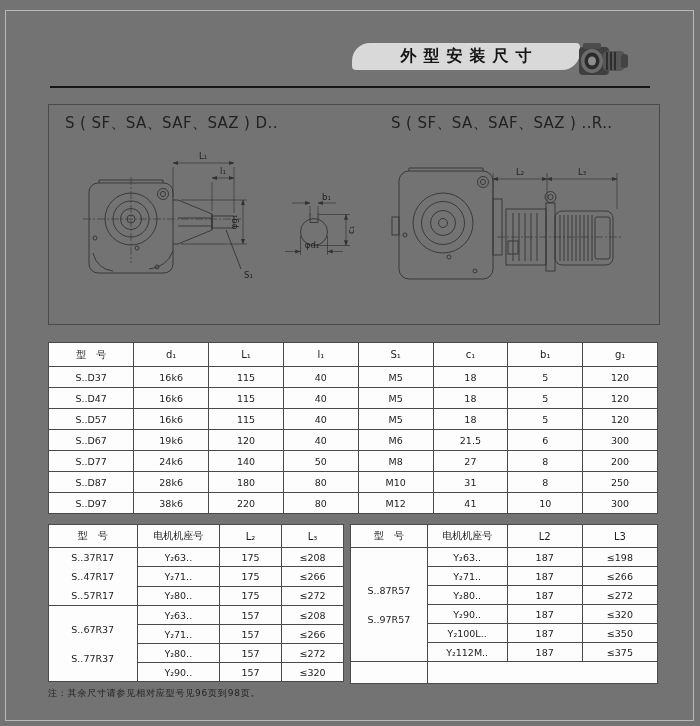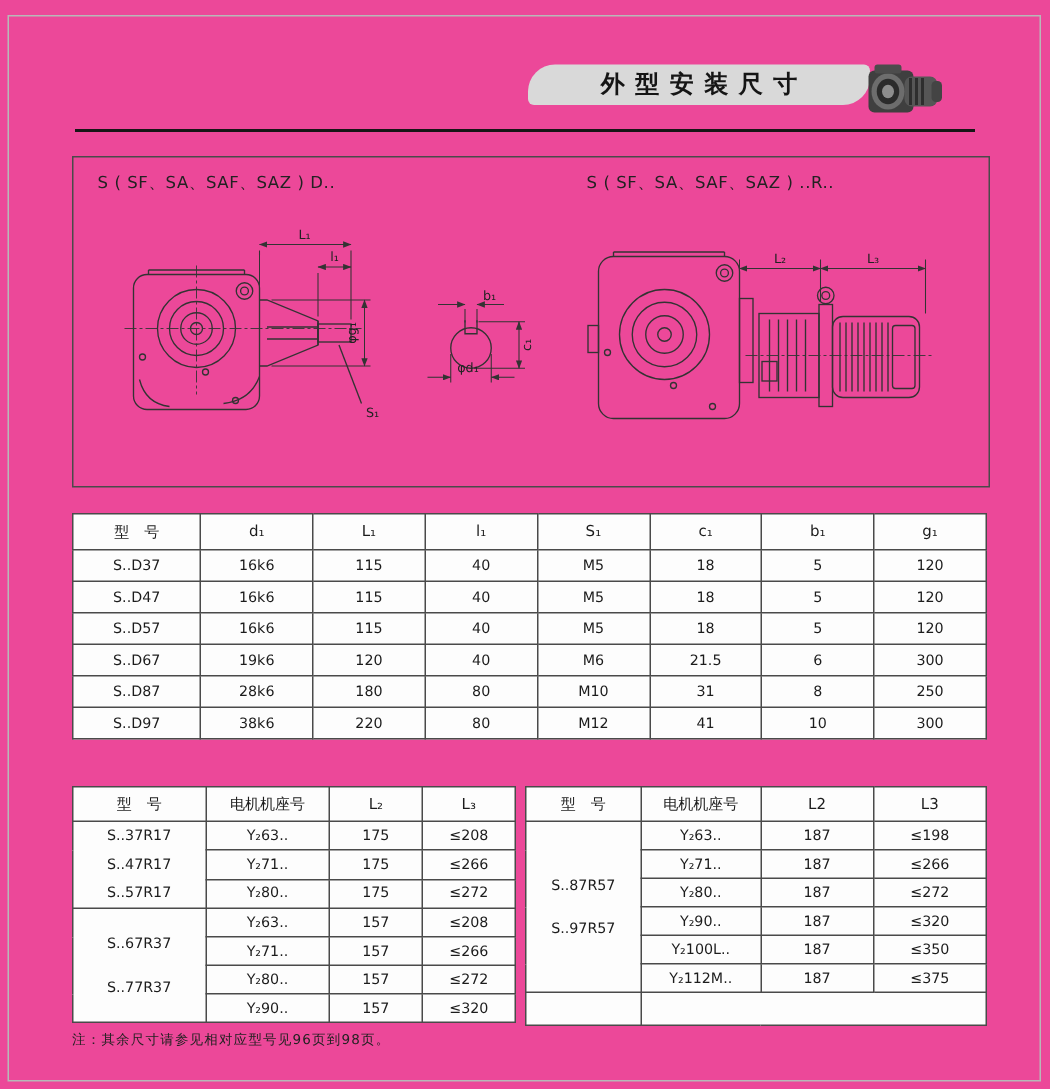--- a/index.html
+++ b/index.html
@@ -1,26 +1,26 @@
 <!DOCTYPE html>
 <html><head>
 <meta charset="utf-8">
 <style>
   html,body{margin:0;padding:0;background:#e8e8e8;}
-  .page{position:relative;width:700px;height:726px;background:#ec4899;overflow:hidden;
+  .page{position:relative;width:700px;height:726px;background:#737373;overflow:hidden;
         font-family:"DejaVu Sans","Liberation Sans",sans-serif;color:#1c1c1c;}
   .page-border{position:absolute;left:5px;top:10px;width:687px;height:709px;border:1px solid #b8b8b8;}
   .lozenge{position:absolute;left:352px;top:43px;width:228px;height:27px;background:#d9d9d9;
            border-radius:18px 4px 18px 4px;display:flex;align-items:center;justify-content:center;}
   .lozenge span{font-size:16px;font-weight:bold;letter-spacing:7px;color:#151515;padding-left:7px;}
   .header-rule{position:absolute;left:50px;top:86px;width:600px;height:2px;background:#161616;}
   .photo{position:absolute;left:573px;top:39px;width:60px;height:42px;}
   .drawing-box{position:absolute;left:48px;top:104px;width:610px;height:219px;border:1px solid #4a4a4a;}
   .drawing-box svg{position:absolute;left:0;top:0;}
-  .sec-label{position:absolute;top:9px;font-size:11px;letter-spacing:0.4px;color:#222;white-space:nowrap;}
+  .sec-label{position:absolute;top:9px;font-size:15px;letter-spacing:0.4px;color:#222;white-space:nowrap;}
   .sec-left{left:16px;} .sec-right{left:342px;}
   .tbl{position:absolute;border-collapse:collapse;table-layout:fixed;background:#fdfdfd;}
   .tbl th,.tbl td{border:1px solid #4a4a4a;text-align:center;vertical-align:middle;
                   padding:0;font-weight:normal;color:#1c1c1c;}
   .tbl{border:1.5px solid #3a3a3a;padding-left:19px;}
   .main{left:48px;top:342px;width:610px;font-size:9.5px;}
   .main th{height:23px;font-size:10px;}
   .main td{height:20px;}
   .sub{top:524px;font-size:9.5px;}
   .sub th{height:22px;font-size:10px;}
@@ -243,20 +243,30 @@
           <td>S..D67</td>
           <td>19k6</td>
           <td>120</td>
           <td>40</td>
           <td>M6</td>
           <td>21.5</td>
           <td>6</td>
           <td>300</td>
         </tr>
       <tr>
+          <td>S..D77</td>
+          <td>24k6</td>
+          <td>140</td>
+          <td>50</td>
+          <td>M8</td>
+          <td>27</td>
+          <td>8</td>
+          <td>200</td>
+        </tr>
+      <tr>
           <td>S..D87</td>
           <td>28k6</td>
           <td>180</td>
           <td>80</td>
           <td>M10</td>
           <td>31</td>
           <td>8</td>
           <td>250</td>
         </tr>
       <tr>

